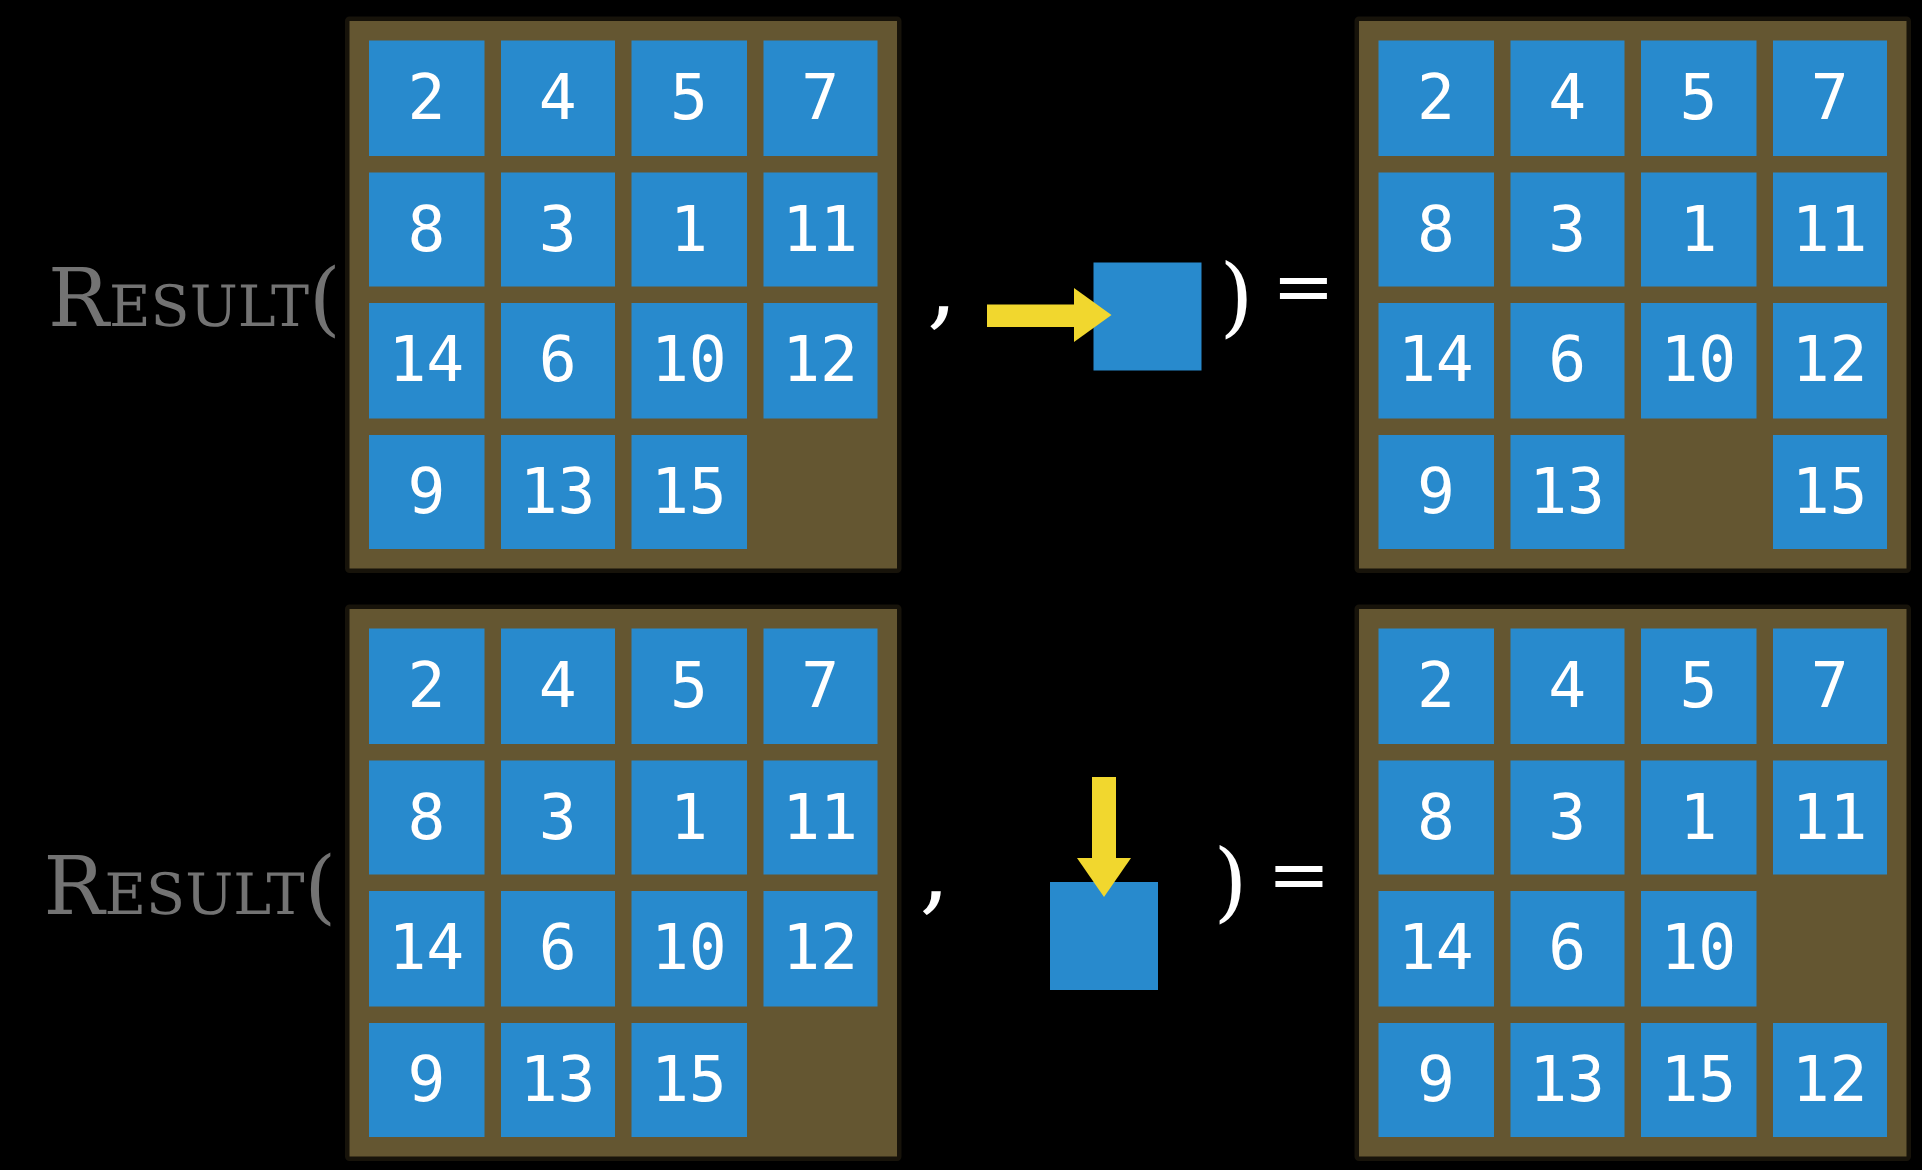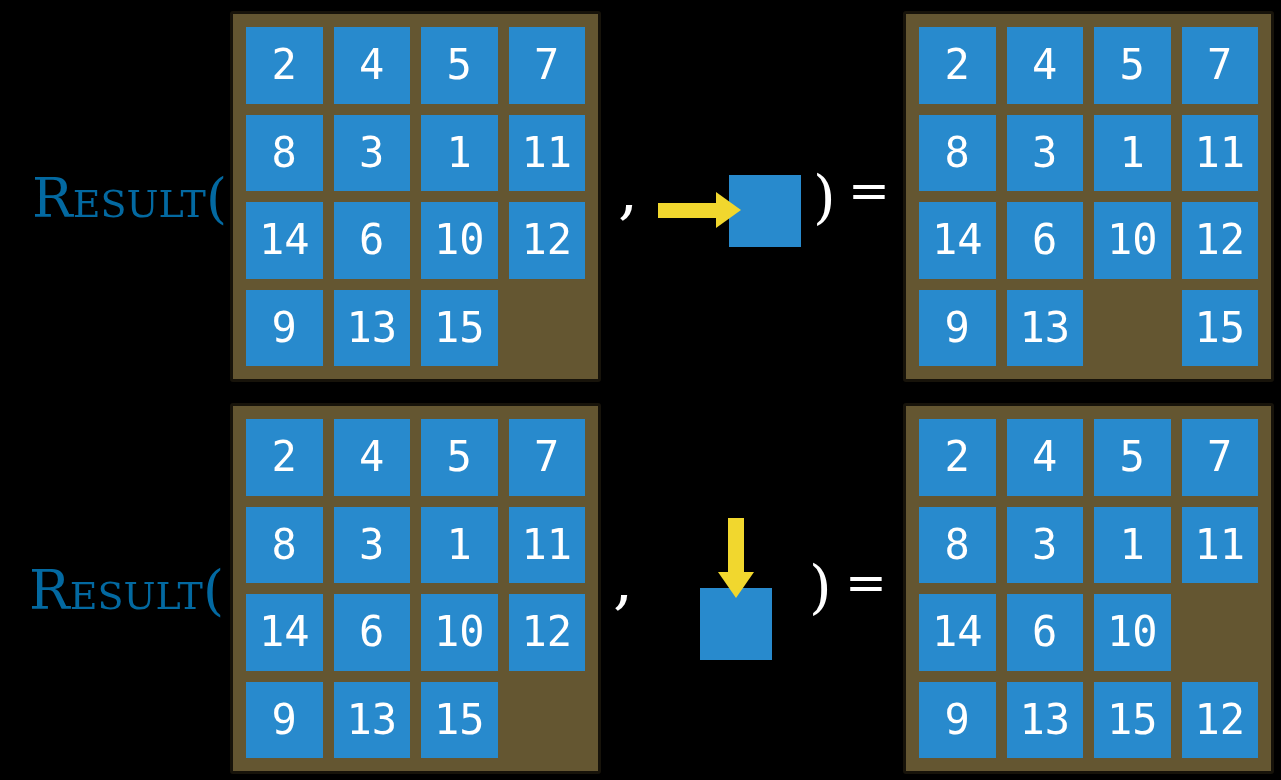--- a/index.html
+++ b/index.html
@@ -7,21 +7,21 @@
     position:relative;
     width:1281px; height:780px;
     background:#000000;
     overflow:hidden;
     font-family:"DejaVu Serif", serif;
   }
 
   
   .result-label {
     position:absolute;
-    color:#0369a1;
+    color:#737373;
     font-family:"DejaVu Serif", serif;
     font-variant:small-caps;
     font-size:54px;
     line-height:1;
     white-space:nowrap;
   }
   .result-label.r1 { left:32px; top:172px; }
   .result-label.r2 { left:29px; top:564px; }
 
   

